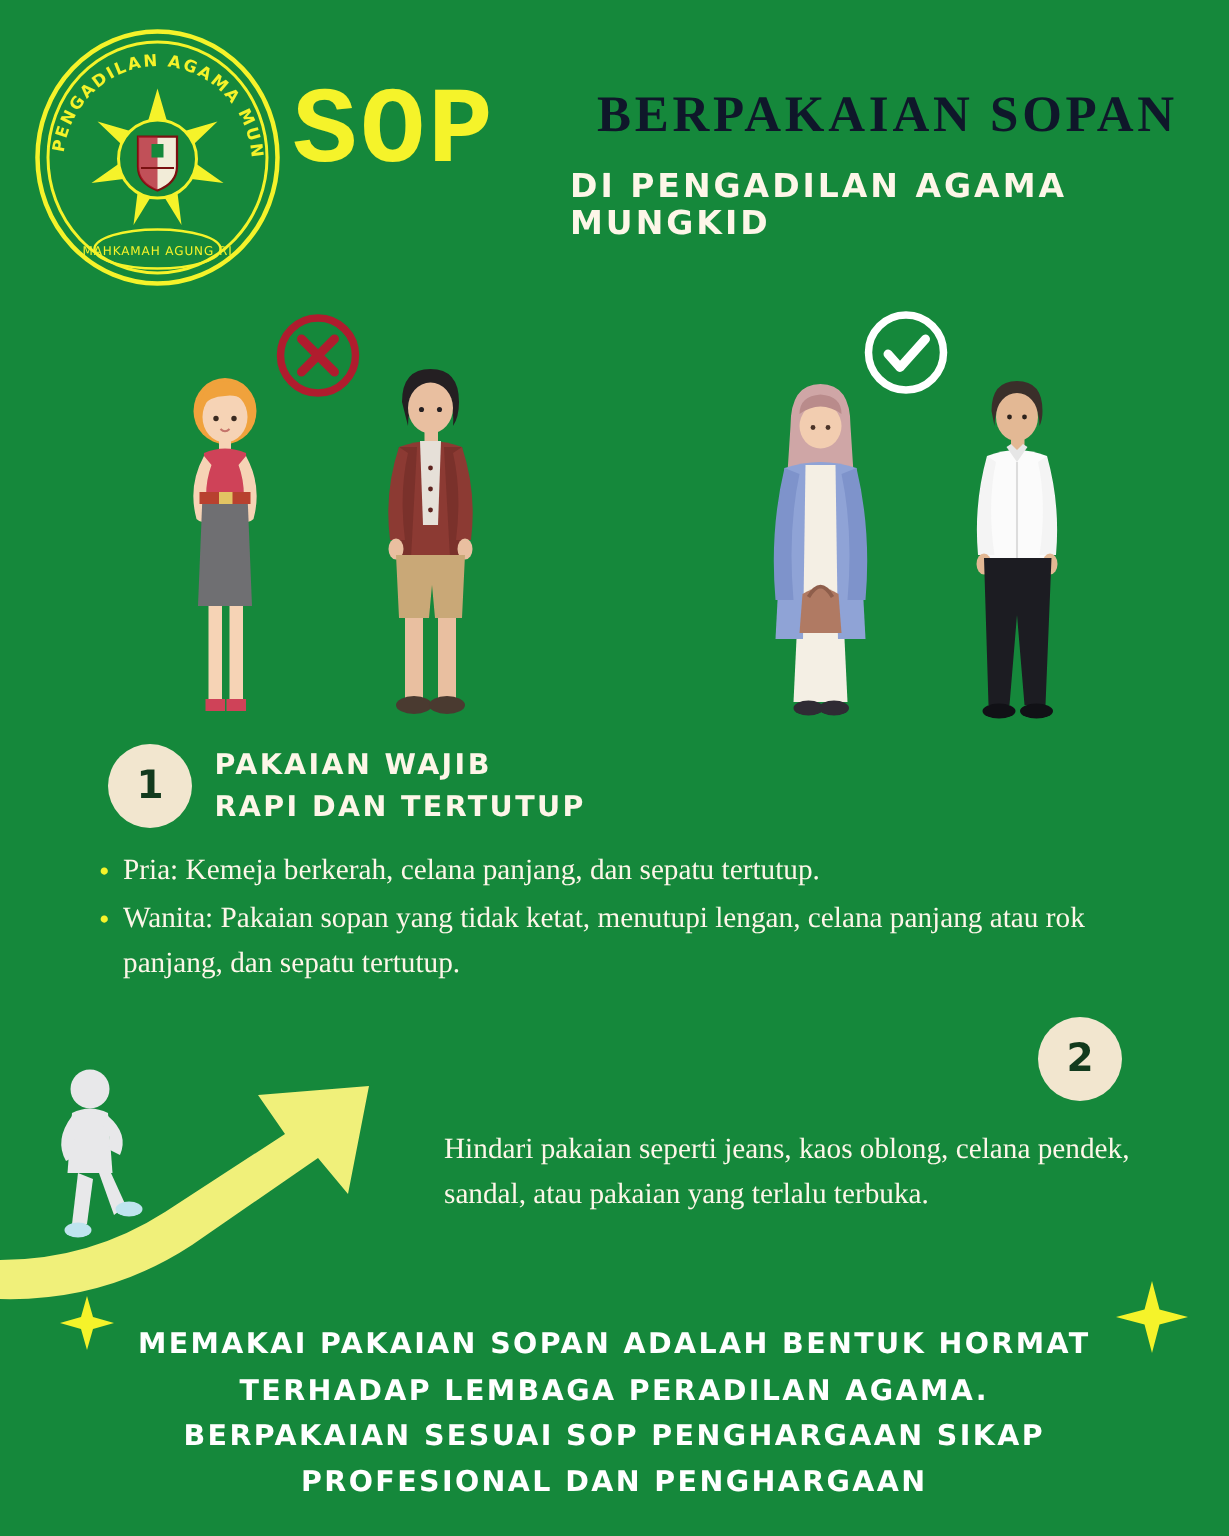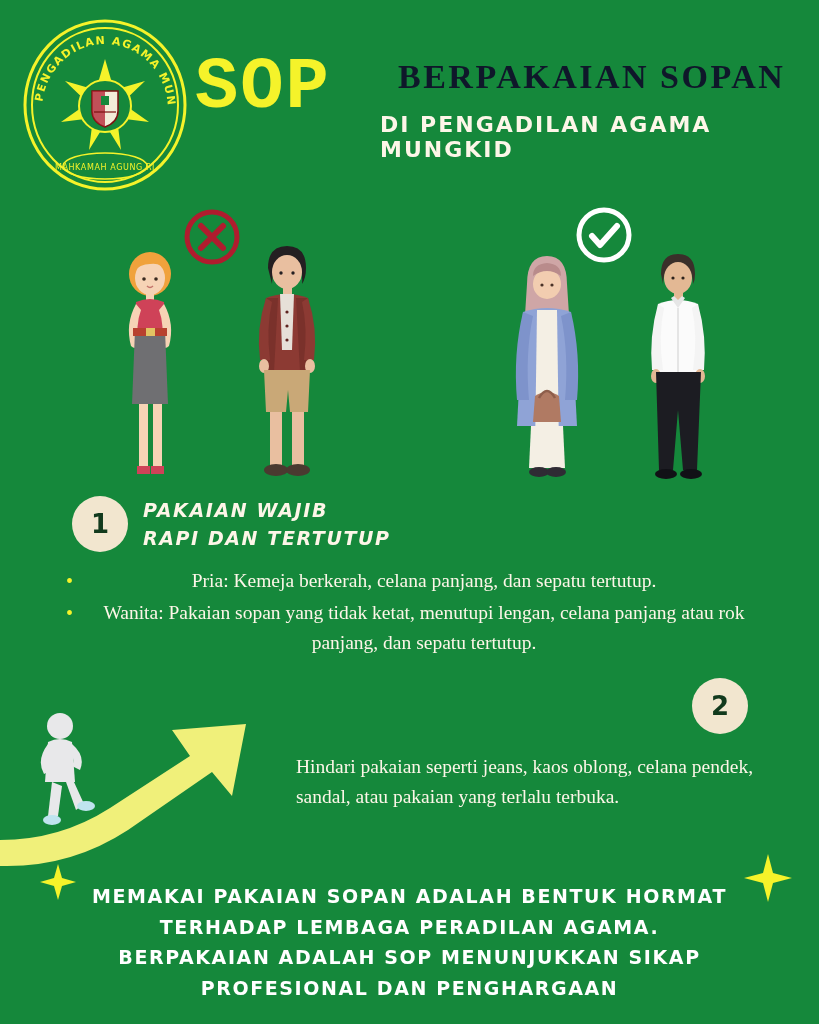--- a/index.html
+++ b/index.html
@@ -88,30 +88,29 @@
     display: flex; align-items: center; justify-content: center;
   }
   .sec-head {
     position: absolute;
     font-family: "DejaVu Sans", sans-serif;
     font-weight: bold;
     font-size: 19px;
     letter-spacing: 1.6px;
     color: #fdf6e8;
     line-height: 1.45;
-    font-style: italic;
   }
   .body-text {
     position: absolute;
     font-family: "Liberation Serif", serif;
     font-size: 19.5px;
     color: #fdf6e8;
     line-height: 1.55;
   }
-  .body-text ul { list-style: none; text-align: center; }
+  .body-text ul { list-style: none; }
   .body-text li { position: relative; padding-left: 16px; margin-bottom: 2px; }
   .body-text li::before {
     content: "•";
     position: absolute; left: 0; top: 0;
     color: #f5f32a;
     font-size: 20px;
   }
 
   
   .footer {
@@ -339,17 +338,17 @@
   </div>
   <div class="sparkle" style="left:742px; top:852px;">
     <svg width="52" height="52" viewBox="0 0 52 52">
       <path d="M26 2 L31 21 L50 26 L31 31 L26 50 L21 31 L2 26 L21 21 Z" fill="#f5f32a"></path>
     </svg>
   </div>
 
   <div class="footer">
     <div>MEMAKAI PAKAIAN SOPAN ADALAH BENTUK HORMAT</div>
     <div>TERHADAP LEMBAGA PERADILAN AGAMA.</div>
-    <div>BERPAKAIAN ADALAH SOP MENUNJUKKAN SIKAP</div>
+    <div>BERPAKAIAN SESUAI SOP PENGHARGAAN SIKAP</div>
     <div>PROFESIONAL DAN PENGHARGAAN</div>
   </div>
 
 </div>
 
 </body></html>

